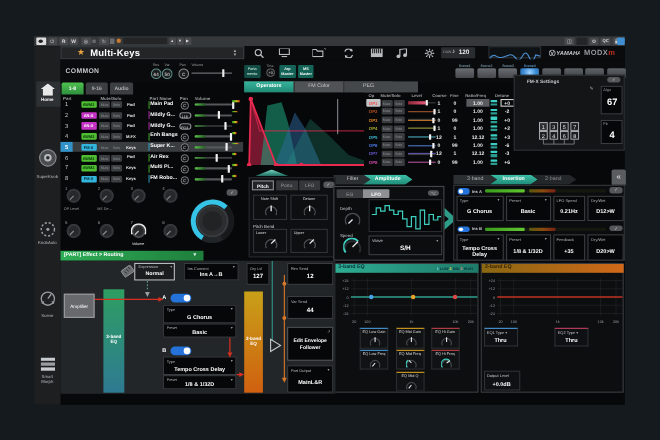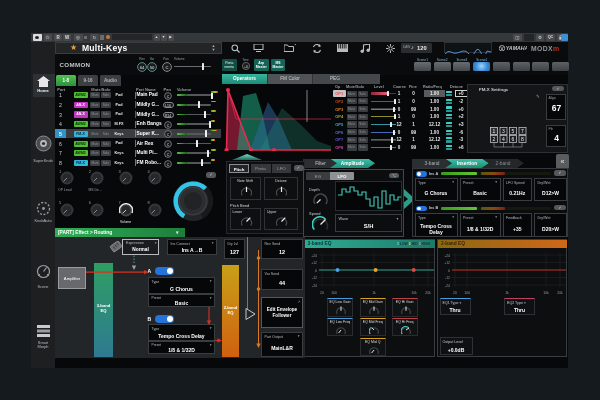--- a/index.html
+++ b/index.html
@@ -535,21 +535,21 @@
           <div class="abs" style="left:168px;top:1.2px;width:2px;height:5.2px;background:#f0f0f0;border-radius:.5px;"></div>
           <div class="onum" style="left:170px;width:14px;">0</div>
           <div class="onum" style="left:186px;width:11px;">99</div>
           <div class="onum" style="left:202px;width:21px;">1.00</div>
           <div class="abs" style="left:224px;top:1px;width:6px;height:2.2px;background:#3ecfc4;border-radius:.5px;"></div>
           <div class="abs" style="left:224px;top:4.2px;width:6px;height:2.2px;background:#2a9a90;border-radius:.5px;"></div>
           <div class="onum" style="left:232px;width:14px;">+6</div>
         </div>
     </div>
   </div>
-  <div id="fmx" class="abs" style="left:467px;top:84px;width:101px;height:69px;background:#131517;border:.5px solid #2e3134;box-sizing:border-box;">
+  <div id="fmx" class="abs" style="left:467px;top:68px;width:101px;height:69px;background:#131517;border:.5px solid #2e3134;box-sizing:border-box;">
     <div class="abs" style="left:11px;top:1.8px;font-size:4.4px;color:#c8cbce;font-weight:bold;">FM-X Settings</div>
     <div class="abs" style="left:84px;top:.8px;width:12px;height:5.5px;background:#55585b;border-radius:2.5px;color:#ddd;font-size:4px;text-align:center;line-height:5.5px;">✓</div>
     <div class="abs" style="left:68px;top:8.5px;font-size:4.5px;color:#9a9da0;">✎</div>
     <div class="abs box" style="left:78px;top:9px;width:20px;height:26px;">
       <div class="abs" style="left:1.5px;top:1px;font-size:3.6px;color:#9a9da0;">Algo</div>
       <div class="abs" style="left:0;top:8px;width:19px;text-align:center;font-size:8.5px;color:#fff;font-weight:bold;">67</div>
     </div>
     <div class="abs box" style="left:78px;top:40px;width:20px;height:22px;">
       <div class="abs" style="left:1.5px;top:1px;font-size:3.6px;color:#9a9da0;">Fb</div>
       <div class="abs" style="left:0;top:6.5px;width:19px;text-align:center;font-size:8.5px;color:#fff;font-weight:bold;">4</div>

